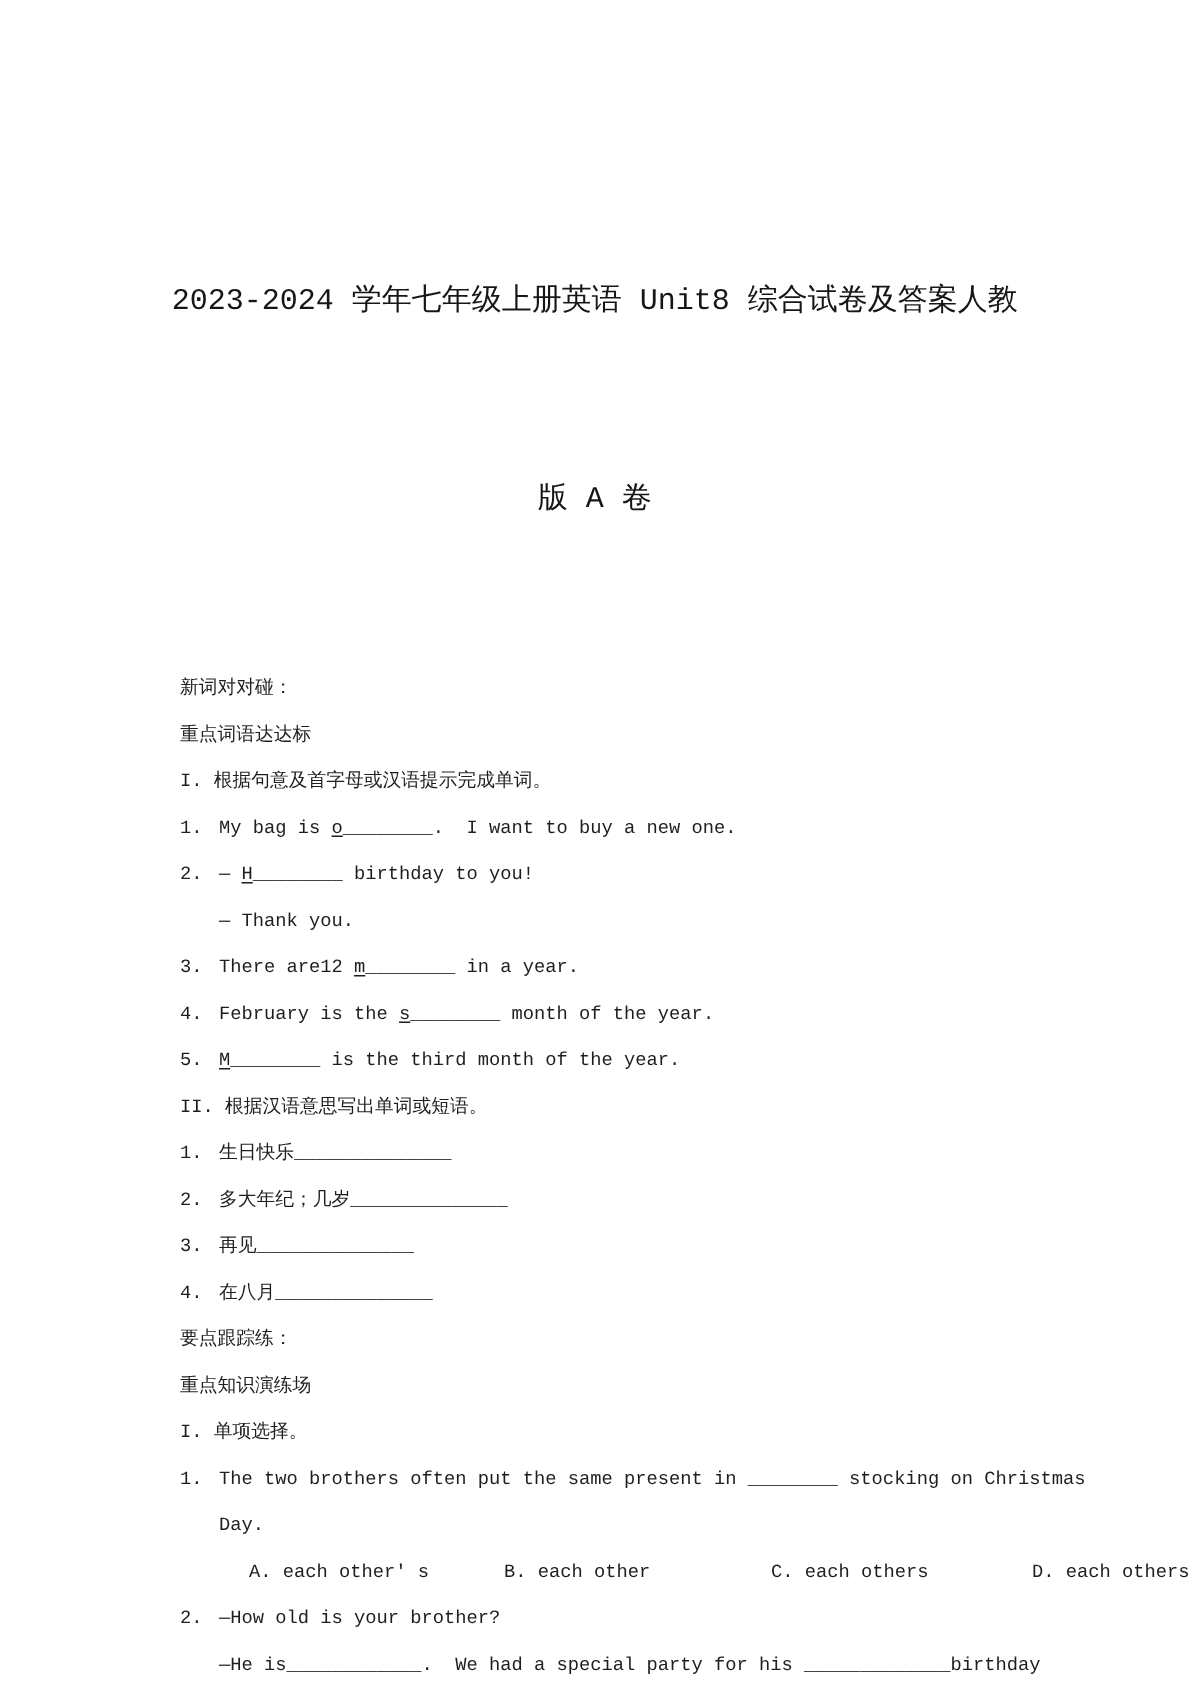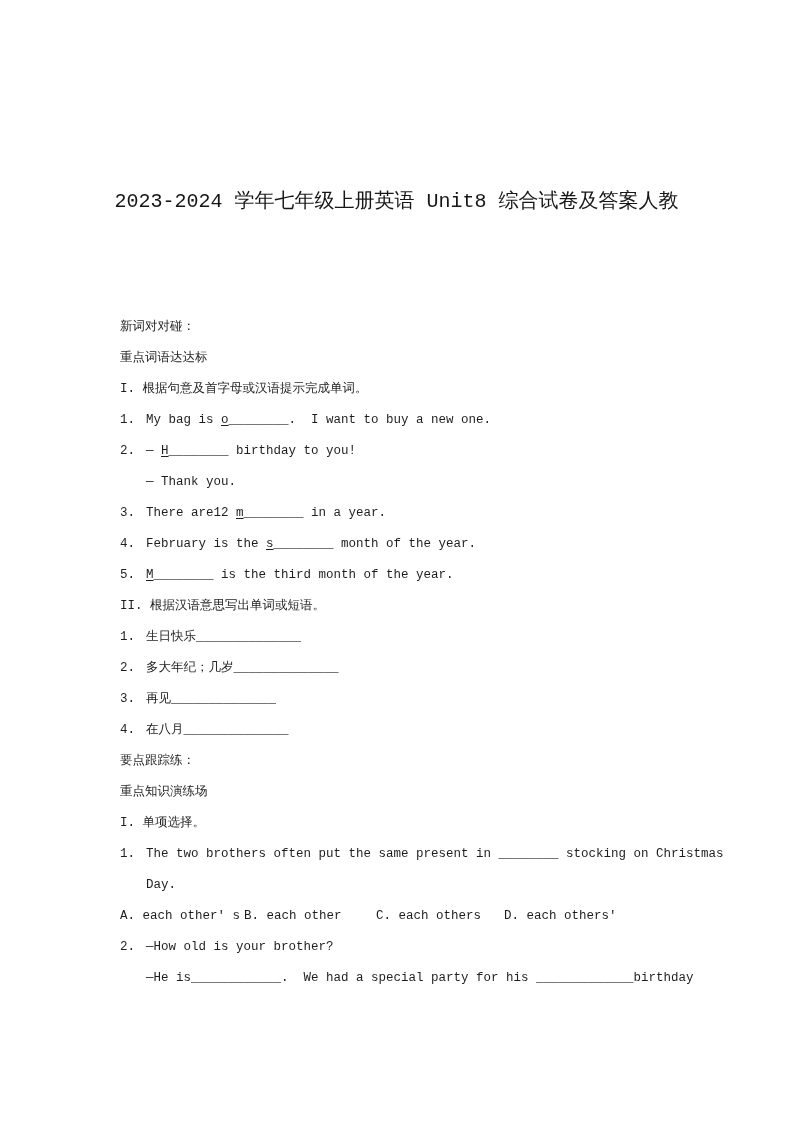--- a/index.html
+++ b/index.html
@@ -36,23 +36,24 @@
   .num {
     display: inline-block;
     width: 26px;
   }
   .cont { padding-left: 26px; }
   .u {
     text-decoration: underline;
     text-underline-offset: 2px;
   }
   .options { display: flex; }
-  .opt { display: inline-block; }
+  .opt { display: inline-block; margin-left: 46px; }
 </style>
 </head>
 <body>
 
 <div class="page">
   <div class="title">
     <div>2023-2024 学年七年级上册英语 Unit8 综合试卷及答案人教</div>
+    <div>版 A 卷</div>
   </div>
   <div class="docbody"><div class="line plain"><span>新词对对碰：</span></div><div class="line plain"><span>重点词语达达标</span></div><div class="line plain"><span>I. 根据句意及首字母或汉语提示完成单词。</span></div><div class="line item"><span class="num">1.</span><span>My bag is </span><span class="u">o</span><span>________</span><span>.  I want to buy a new one.</span></div><div class="line item"><span class="num">2.</span><span>— </span><span class="u">H</span><span>________</span><span> birthday to you!</span></div><div class="line cont"><span>— Thank you.</span></div><div class="line item"><span class="num">3.</span><span>There are12 </span><span class="u">m</span><span>________</span><span> in a year.</span></div><div class="line item"><span class="num">4.</span><span>February is the </span><span class="u">s</span><span>________</span><span> month of the year.</span></div><div class="line item"><span class="num">5.</span><span class="u">M</span><span>________</span><span> is the third month of the year.</span></div><div class="line plain"><span>II. 根据汉语意思写出单词或短语。</span></div><div class="line item"><span class="num">1.</span><span>生日快乐</span><span>______________</span></div><div class="line item"><span class="num">2.</span><span>多大年纪；几岁</span><span>______________</span></div><div class="line item"><span class="num">3.</span><span>再见</span><span>______________</span></div><div class="line item"><span class="num">4.</span><span>在八月</span><span>______________</span></div><div class="line plain"><span>要点跟踪练：</span></div><div class="line plain"><span>重点知识演练场</span></div><div class="line plain"><span>I. 单项选择。</span></div><div class="line item"><span class="num">1.</span><span>The two brothers often put the same present in </span><span>________</span><span> stocking on Christmas</span></div><div class="line cont"><span>Day.</span></div><div class="line options"><span class="opt" style="min-width: 124px;">A. each other' s</span><span class="opt" style="min-width: 132px;">B. each other</span><span class="opt" style="min-width: 128px;">C. each others</span><span class="opt">D. each others'</span></div><div class="line item"><span class="num">2.</span><span>—How old is your brother?</span></div><div class="line cont"><span>—He is</span><span>____________</span><span>.  We had a special party for his </span><span>_____________</span><span>birthday</span></div></div>
 </div>
 
 </body></html>

